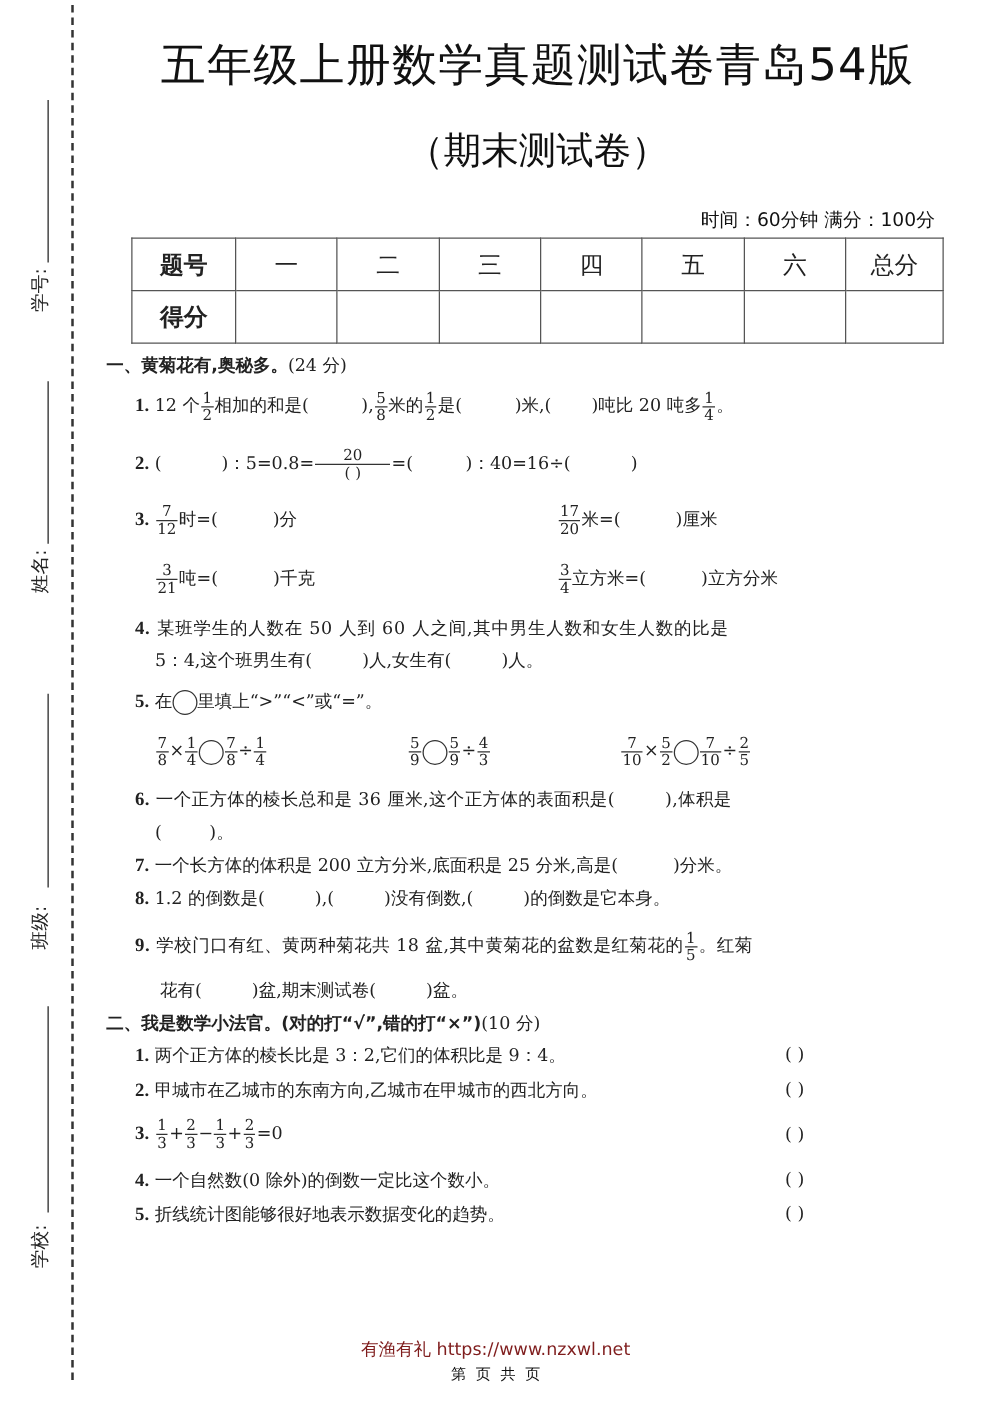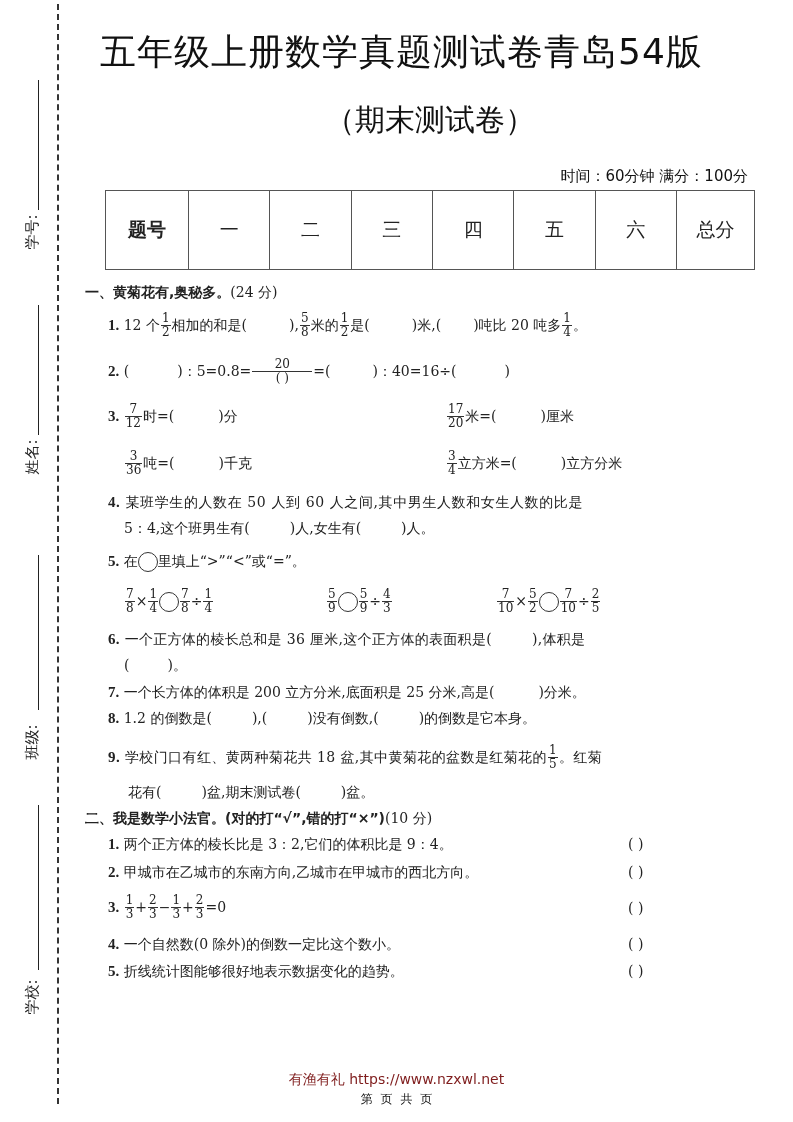--- a/index.html
+++ b/index.html
@@ -5,21 +5,21 @@
   html, body { margin:0; padding:0; background:#fff; }
   body { width:793px; height:1122px; position:relative; overflow:hidden;
          font-family:"DejaVu Serif","Liberation Serif",serif; color:#222; }
   .binding { position:absolute; left:0; top:0; width:60px; height:1122px; }
   .dash-line { position:absolute; left:57px; top:4px; height:1100px; border-left:2px dashed #333; }
   .bind-field { position:absolute; left:22px; width:20px; }
   .bind-field .label { position:absolute; left:0; width:20px; font-family:"DejaVu Sans",sans-serif;
         font-size:15px; transform:rotate(-90deg); transform-origin:center; white-space:nowrap; text-align:center; }
   .bind-field .rule { position:absolute; left:16px; width:0; border-left:1px solid #222; }
 
-  .title { position:absolute; left:100px; top:28px; width:660px; 
+  .title { position:absolute; left:100px; top:28px; width:660px; text-align:center;
            font-family:"DejaVu Sans",sans-serif; font-size:36px; font-weight:500; letter-spacing:1px; color:#111; }
   .subtitle { position:absolute; left:100px; top:100px; width:660px; text-align:center;
            font-family:"DejaVu Sans",sans-serif; font-size:30px; color:#111; }
   .timeinfo { position:absolute; right:45px; top:167px; font-family:"DejaVu Sans",sans-serif; font-size:15px; color:#111; }
 
   table.score { position:absolute; left:105px; top:190px; width:650px; height:80px; border-collapse:collapse; }
   table.score td { border:1.5px solid #555; text-align:center; font-family:"DejaVu Sans",sans-serif; font-size:19px; height:39px; }
   table.score td.hd { font-weight:bold; width:80px; }
 
   .section { position:absolute; left:85px; font-family:"DejaVu Sans",sans-serif; font-size:14px; font-weight:bold; }
@@ -66,20 +66,30 @@
       <tr>
     <td class="hd">题号</td>
     <td>一</td>
     <td>二</td>
     <td>三</td>
     <td>四</td>
     <td>五</td>
     <td>六</td>
     <td style="width:75px">总分</td>
   </tr>
+  <tr>
+    <td class="hd">得分</td>
+    <td></td>
+    <td></td>
+    <td></td>
+    <td></td>
+    <td></td>
+    <td></td>
+    <td></td>
+  </tr>
 </tbody>
   </table>
 
 <div class="section" style="top:284px">
   <span>一、黄菊花有,奥秘多。</span><span class="pts">(24 分)</span>
 </div>
 
 <div class="q" style="top:312px">
   <span class="n">1.</span>
   <span>12 个</span><span class="frac"><span class="num">1</span><span class="den">2</span></span><span>相加的和是(</span><span class="blank" style="width:42px"></span><span>),</span><span class="frac"><span class="num">5</span><span class="den">8</span></span><span>米的</span><span class="frac"><span class="num">1</span><span class="den">2</span></span><span>是(</span><span class="blank" style="width:42px"></span><span>)米,(</span><span class="blank" style="width:32px"></span><span>)吨比 20 吨多</span><span class="frac"><span class="num">1</span><span class="den">4</span></span><span>。</span>
@@ -91,21 +101,21 @@
 </div>
 
 <div class="q" style="top:403px">
   <span class="n">3.</span>
   <span class="frac"><span class="num">7</span><span class="den">12</span></span><span>时=(</span><span class="blank" style="width:44px"></span><span>)分</span>
 </div>
 <div class="q" style="top:403px;left:446px">
   <span class="frac"><span class="num">17</span><span class="den">20</span></span><span>米=(</span><span class="blank" style="width:44px"></span><span>)厘米</span>
 </div>
 <div class="q" style="top:450px;left:124px">
-  <span class="frac"><span class="num">3</span><span class="den">36</span></span><span>吨=(</span><span class="blank" style="width:44px"></span><span>)千克</span>
+  <span class="frac"><span class="num">3</span><span class="den">21</span></span><span>吨=(</span><span class="blank" style="width:44px"></span><span>)千克</span>
 </div>
 <div class="q" style="top:450px;left:446px">
   <span class="frac"><span class="num">3</span><span class="den">4</span></span><span>立方米=(</span><span class="blank" style="width:44px"></span><span>)立方分米</span>
 </div>
 
 <div class="q" style="top:494px;letter-spacing:0.6px">
   <span class="n">4.</span>
   <span>某班学生的人数在 50 人到 60 人之间,其中男生人数和女生人数的比是</span>
 </div>
 <div class="q" style="top:520px;left:124px">

